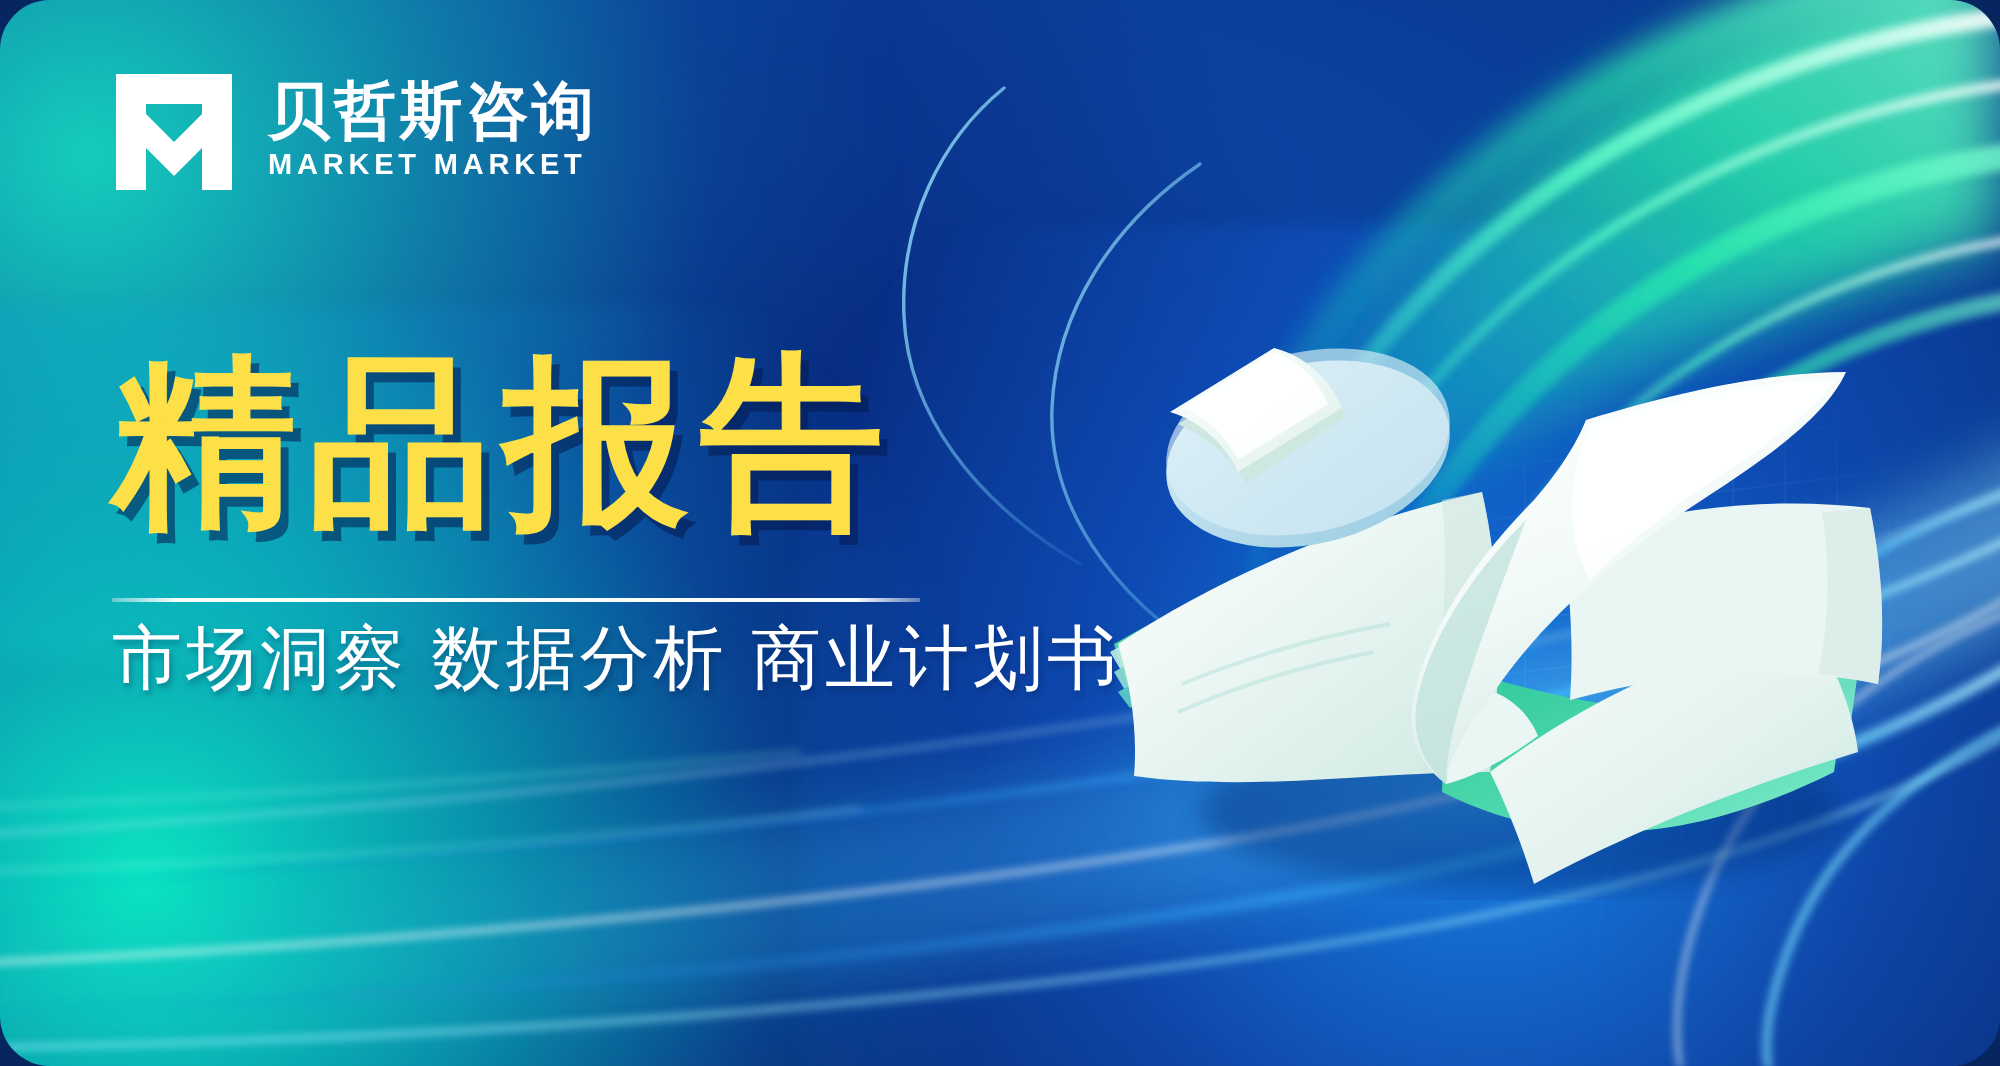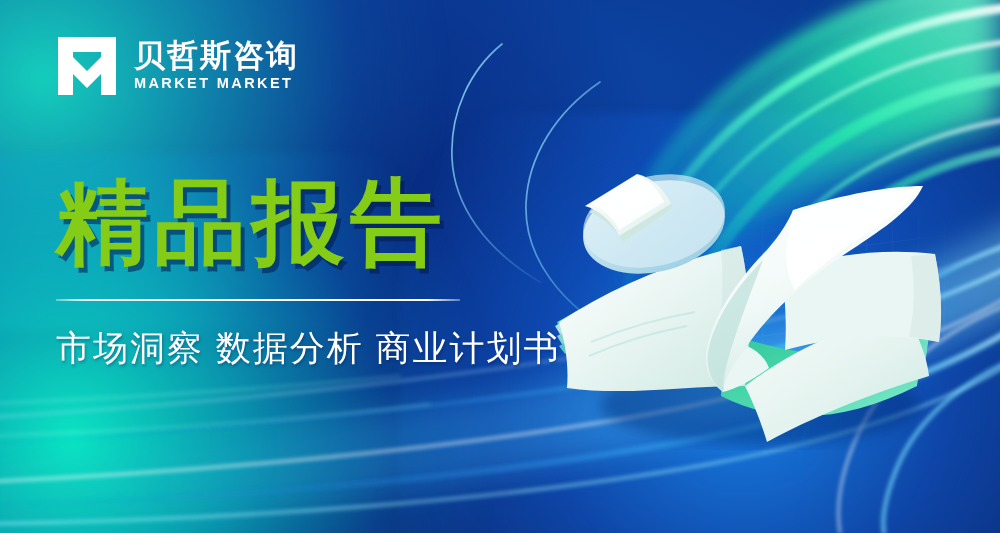--- a/index.html
+++ b/index.html
@@ -4,20 +4,21 @@
 <style>
   html,body{margin:0;padding:0;background:#07255f;}
   *{box-sizing:border-box;}
 
   .stage{
     position:relative;
     width:1000px;height:533px;
     overflow:hidden;
     font-family:"Liberation Sans","DejaVu Sans",sans-serif;
     background:#0b3d91;
+    border-radius:25px;
   }
 
   
   .bg-base{
     position:absolute;inset:0;
     background:
       radial-gradient(120% 90% at 50% 18%, #0d47a8 0%, #0a3a94 35%, #0a2f7d 60%, #0a2872 100%);
   }
   .bg-teal-tl{
     position:absolute;left:-180px;top:-230px;width:640px;height:560px;
@@ -60,31 +61,31 @@
     font-family:"Liberation Sans","DejaVu Sans",sans-serif;
   }
   .logo-en{
     color:#fff;font-size:14.5px;font-weight:700;letter-spacing:2.4px;
     white-space:nowrap;line-height:1.1;
   }
 
   
   .headline{position:absolute;left:56px;top:176px;}
   .headline-main{
-    color:#84cc16;font-size:92px;font-weight:700;line-height:1;
+    color:#fde047;font-size:92px;font-weight:700;line-height:1;
     letter-spacing:6px;white-space:nowrap;
     text-shadow:4px 5px 0 rgba(4,26,78,.55);
     font-family:"Liberation Sans","DejaVu Sans",sans-serif;
   }
   .rule{
     margin-top:31px;width:404px;height:2px;
     background:linear-gradient(90deg, rgba(255,255,255,.35) 0%, rgba(255,255,255,.98) 8%, rgba(255,255,255,.98) 92%, rgba(255,255,255,.35) 100%);
   }
   .headline-sub{
-    margin-top:28px;color:#fff;font-size:35px;font-weight:400;
+    margin-top:10px;color:#fff;font-size:35px;font-weight:400;
     letter-spacing:2px;white-space:nowrap;line-height:1.1;
     text-shadow:1px 2px 3px rgba(4,26,78,.35);
     font-family:"Liberation Sans","DejaVu Sans",sans-serif;
   }
 
   
   .book{position:absolute;left:545px;top:150px;width:420px;height:300px;}
 </style>
 </head>
 <body>

